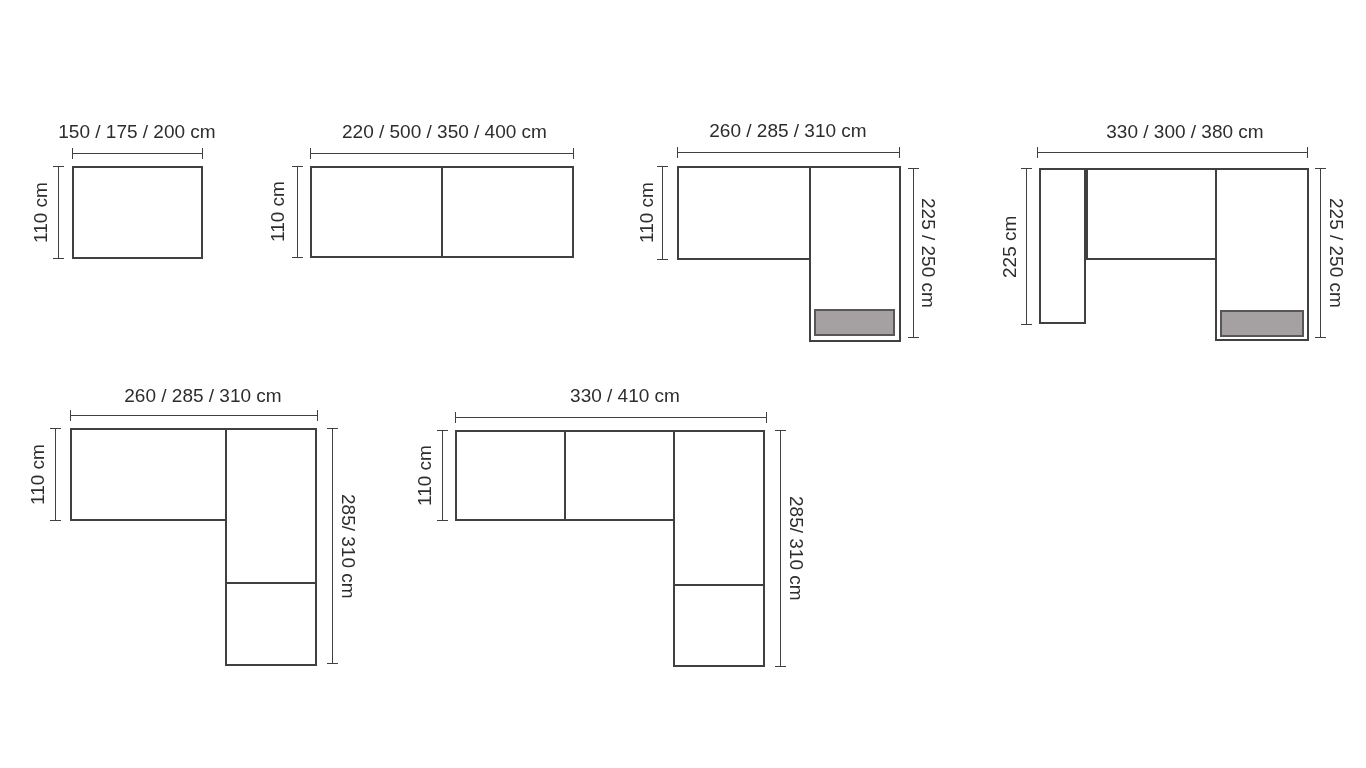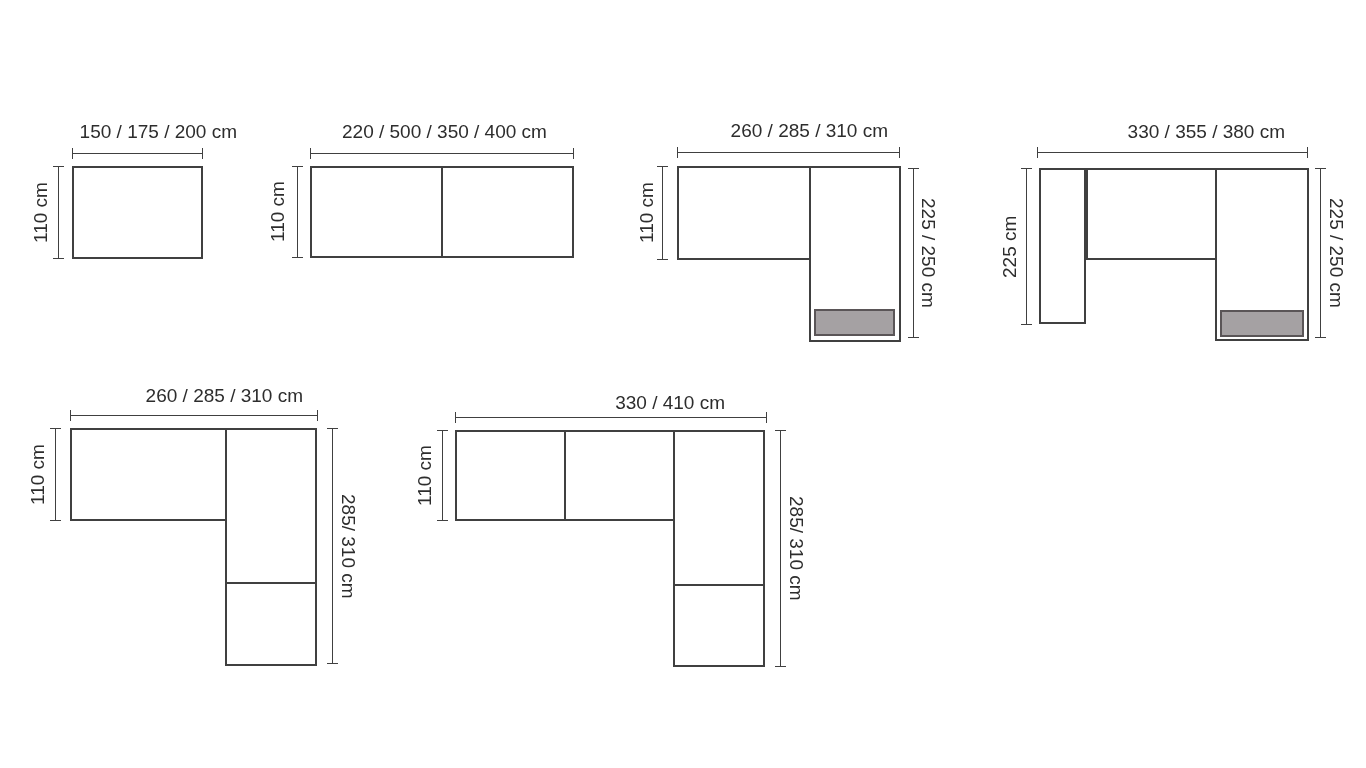--- a/index.html
+++ b/index.html
@@ -58,21 +58,21 @@
     top: 0;
     bottom: 0;
     left: 4.5px;
     width: 1.5px;
     background: var(--line, #404040);
   }
   .wlabel {
     position: absolute;
     font-size: 19px;
     line-height: 24px;
-    text-align: right;
+    text-align: center;
     white-space: nowrap;
   }
   .vlabel {
     position: absolute;
     font-size: 19px;
     writing-mode: vertical-rl;
     text-align: center;
     width: 24px;
     line-height: 24px;
     white-space: nowrap;
@@ -131,21 +131,21 @@
     <div class="shape" style="left:677px; top:166px; width:134px; height:94px;"></div>
     <div class="shape" style="left:809px; top:166px; width:92px; height:176px;"></div>
     <div class="footrest" style="left:814px; top:309px; width:81px; height:27px;"></div>
     <div class="vdim" style="left:657px; top:166px; height:94px;"></div>
     <div class="vlabel up" style="left:635px; top:166px; height:94px;">110 cm</div>
     <div class="vdim" style="left:908px; top:168px; height:170px;"></div>
     <div class="vlabel" style="left:916px; top:168px; height:170px;">225 / 250 cm</div>
   </div>
 
   <div class="diagram">
-    <div class="wlabel" style="left:1085px; top:120px; width:200px;">330 / 355 / 380 cm</div>
+    <div class="wlabel" style="left:1085px; top:120px; width:200px;">330 / 300 / 380 cm</div>
     <div class="hdim" style="left:1037px; top:147px; width:271px;"></div>
     <div class="shape" style="left:1039px; top:168px; width:47px; height:156px;"></div>
     <div class="shape" style="left:1086px; top:168px; width:131px; height:92px;"></div>
     <div class="shape" style="left:1215px; top:168px; width:94px; height:173px;"></div>
     <div class="footrest" style="left:1220px; top:310px; width:84px; height:27px;"></div>
     <div class="vdim" style="left:1021px; top:168px; height:157px;"></div>
     <div class="vlabel up" style="left:998px; top:168px; height:157px;">225 cm</div>
     <div class="vdim" style="left:1315px; top:168px; height:170px;"></div>
     <div class="vlabel" style="left:1324px; top:168px; height:170px;">225 / 250 cm</div>
   </div>
@@ -156,21 +156,21 @@
     <div class="shape" style="left:70px; top:428px; width:157px; height:93px;"></div>
     <div class="shape" style="left:225px; top:428px; width:92px; height:238px;"></div>
     <div class="divh" style="left:227px; top:582px; width:88px;"></div>
     <div class="vdim" style="left:50px; top:428px; height:93px;"></div>
     <div class="vlabel up" style="left:26px; top:428px; height:93px;">110 cm</div>
     <div class="vdim" style="left:327px; top:428px; height:236px;"></div>
     <div class="vlabel" style="left:336px; top:428px; height:236px;">285/ 310 cm</div>
   </div>
 
   <div class="diagram">
-    <div class="wlabel" style="left:525px; top:384px; width:200px;margin-top:7px;">330 / 410 cm</div>
+    <div class="wlabel" style="left:525px; top:384px; width:200px;">330 / 410 cm</div>
     <div class="hdim" style="left:455px; top:412px; width:312px;"></div>
     <div class="shape" style="left:455px; top:430px; width:220px; height:91px;"></div>
     <div class="divv" style="left:564px; top:432px; height:87px;"></div>
     <div class="shape" style="left:673px; top:430px; width:92px; height:237px;"></div>
     <div class="divh" style="left:675px; top:584px; width:88px;"></div>
     <div class="vdim" style="left:437px; top:430px; height:91px;"></div>
     <div class="vlabel up" style="left:413px; top:430px; height:91px;">110 cm</div>
     <div class="vdim" style="left:775px; top:430px; height:237px;"></div>
     <div class="vlabel" style="left:784px; top:430px; height:237px;">285/ 310 cm</div>
   </div>

